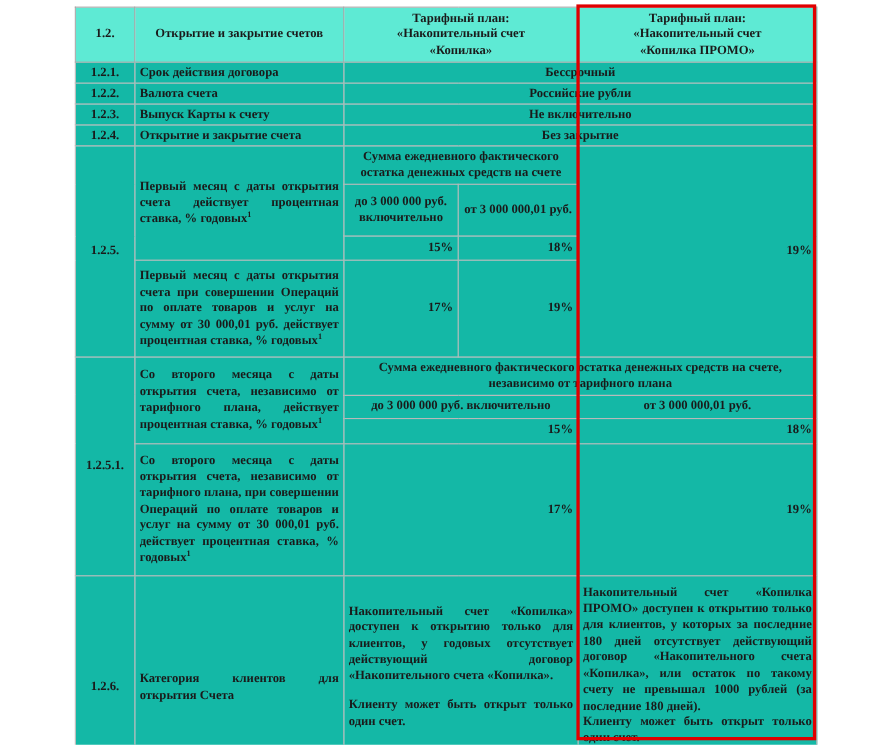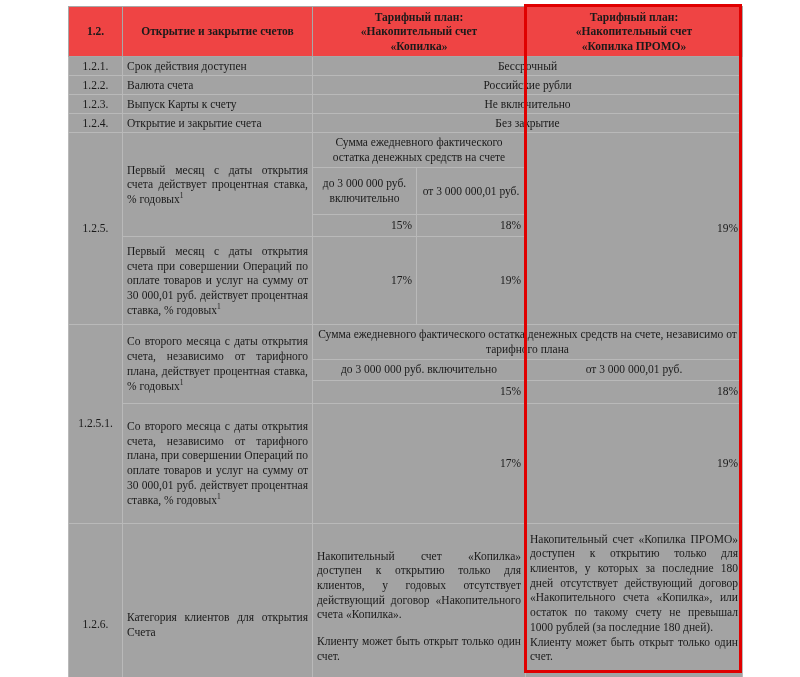--- a/index.html
+++ b/index.html
@@ -30,27 +30,27 @@
     border-collapse: collapse;
     table-layout: fixed;
     font-size: 11.5px;
     line-height: 1.28;
   }
 
   table.tariff td, table.tariff th {
     border: 1px solid #b9b9b9;
     padding: 2px 4px;
     vertical-align: middle;
-    font-weight: normal;
-    background: #a3a3a3;
+    font-weight: bold;
+    background: #14b8a6;
   }
 
   
   tr.head > th {
-    background: #ef4444;
+    background: #5eead4;
     font-weight: bold;
     text-align: center;
     height: 39px;
     padding: 3px 5px;
     line-height: 1.25;
     border-color: #a8a8a8;
   }
   th.h-num { text-align: center; }
   th.h-desc { text-align: left; padding-left: 8px; }
 
@@ -137,21 +137,21 @@
       </th>
       <th>
         <span>Тарифный план:</span><br>
         <span>«Накопительный счет</span><br>
         <span>«Копилка ПРОМО»</span>
       </th>
     </tr>
 
     <tr class="simple">
       <td class="num">1.2.1.</td>
-      <td class="desc">Срок действия доступен</td>
+      <td class="desc">Срок действия договора</td>
       <td class="val-center" colspan="3">Бессрочный</td>
     </tr>
 
     <tr class="simple">
       <td class="num">1.2.2.</td>
       <td class="desc">Валюта счета</td>
       <td class="val-center" colspan="3">Российские рубли</td>
     </tr>
 
     <tr class="simple">

